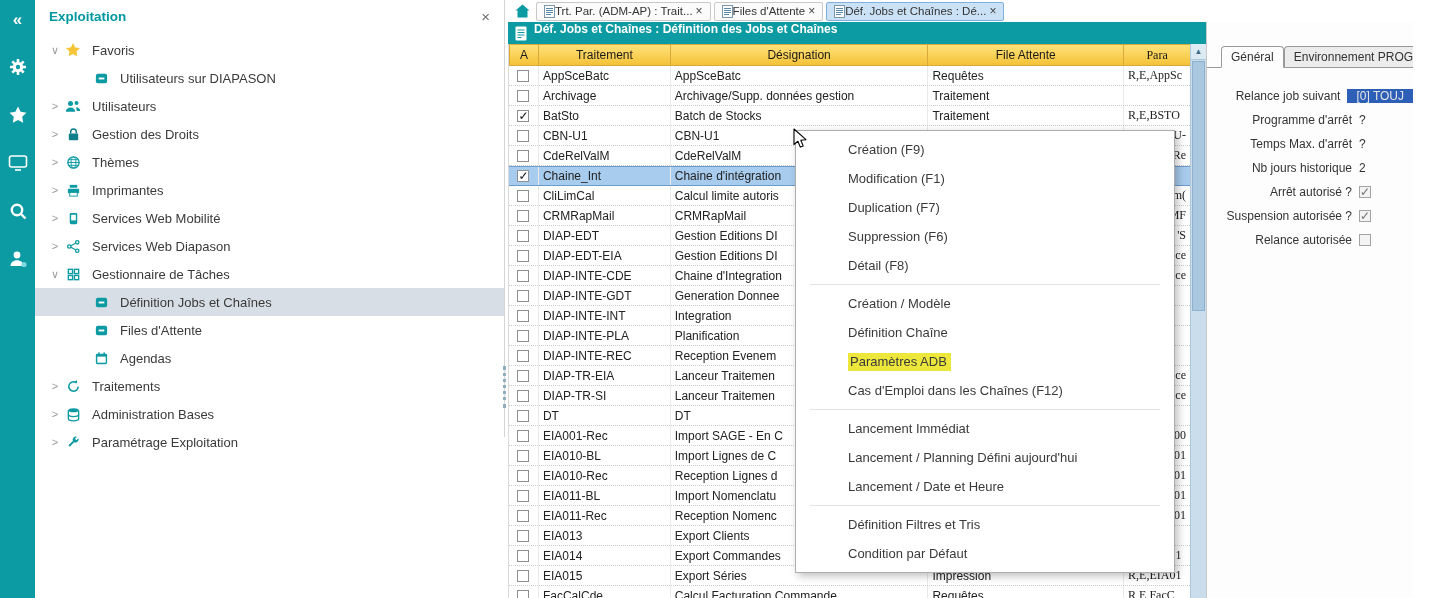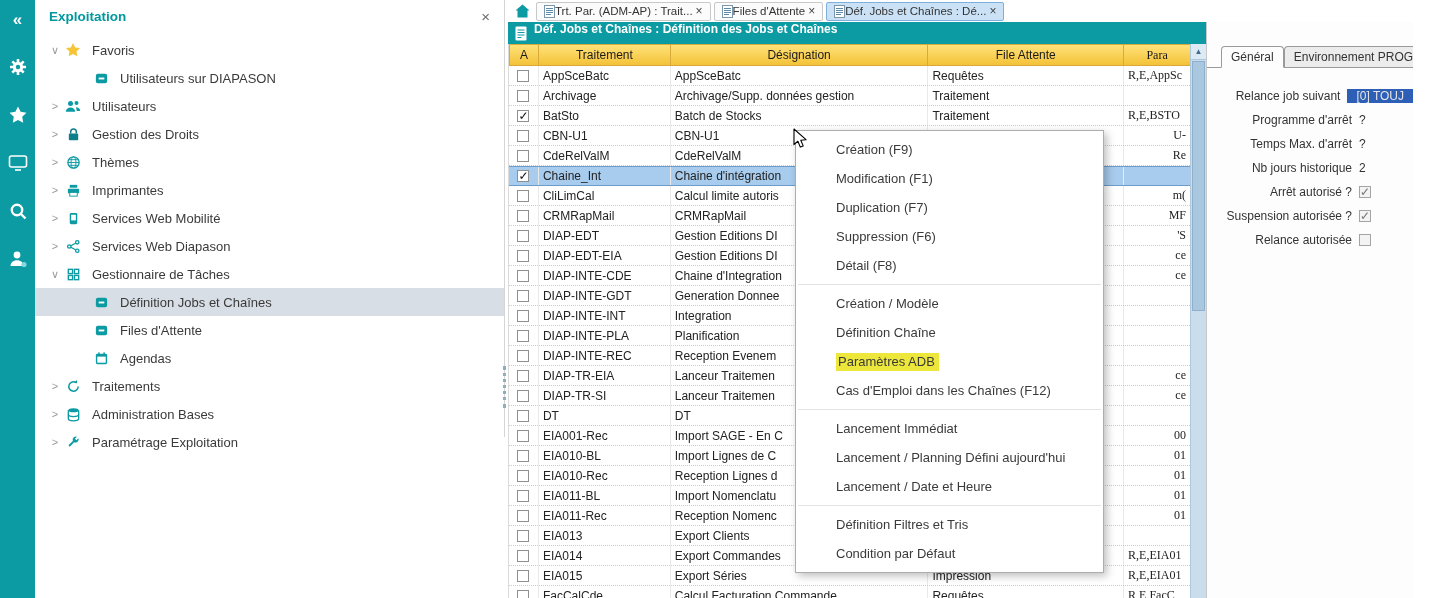--- a/index.html
+++ b/index.html
@@ -62,21 +62,21 @@
   .rtabs{display:flex;align-items:flex-end;padding:24px 0 0 14px;border-bottom:1px solid #9A9A9A;white-space:nowrap;}
   .rtab{font-size:12px;color:#333;padding:3px 9px;border:1px solid #9A9A9A;border-bottom:none;border-radius:4px 4px 0 0;background:#ECECEC;}
   .rtab.active{background:#FDFDFD;margin-bottom:-1px;border-bottom:1px solid #FDFDFD;}
   .rfields{padding-top:16px;}
   .rfield{display:flex;align-items:center;height:24px;font-size:12px;color:#333;padding-left:5px;}
   .rfield .lab{width:140px;text-align:right;margin-right:7px;white-space:nowrap;}
   .val{color:#333;}
   .val-sel{background:#2E5FB7;color:#e5e5e5;padding:0 9px;white-space:nowrap;}
 
   
-  .cmenu{position:absolute;left:795px;top:130px;width:309px;background:#fff;border:1px solid #ADADAD;box-shadow:3px 3px 8px rgba(0,0,0,.25);padding:4px 0;z-index:50;}
+  .cmenu{position:absolute;left:795px;top:130px;width:380px;background:#fff;border:1px solid #ADADAD;box-shadow:3px 3px 8px rgba(0,0,0,.25);padding:4px 12px;z-index:50;}
   .mi{padding:7px 12px 7px 40px;font-size:13px;color:#3A3A3A;white-space:nowrap;}
   .msep{height:1px;background:#E3E3E3;margin:4px 2px;}
   .hl{background:#EDE73C;padding:1px 4px 2px 2px;}
 
   .cursor{position:absolute;left:793px;top:128px;z-index:100;pointer-events:none;}
 </style>
 </head>
 <body>
 
 <div class="app">

